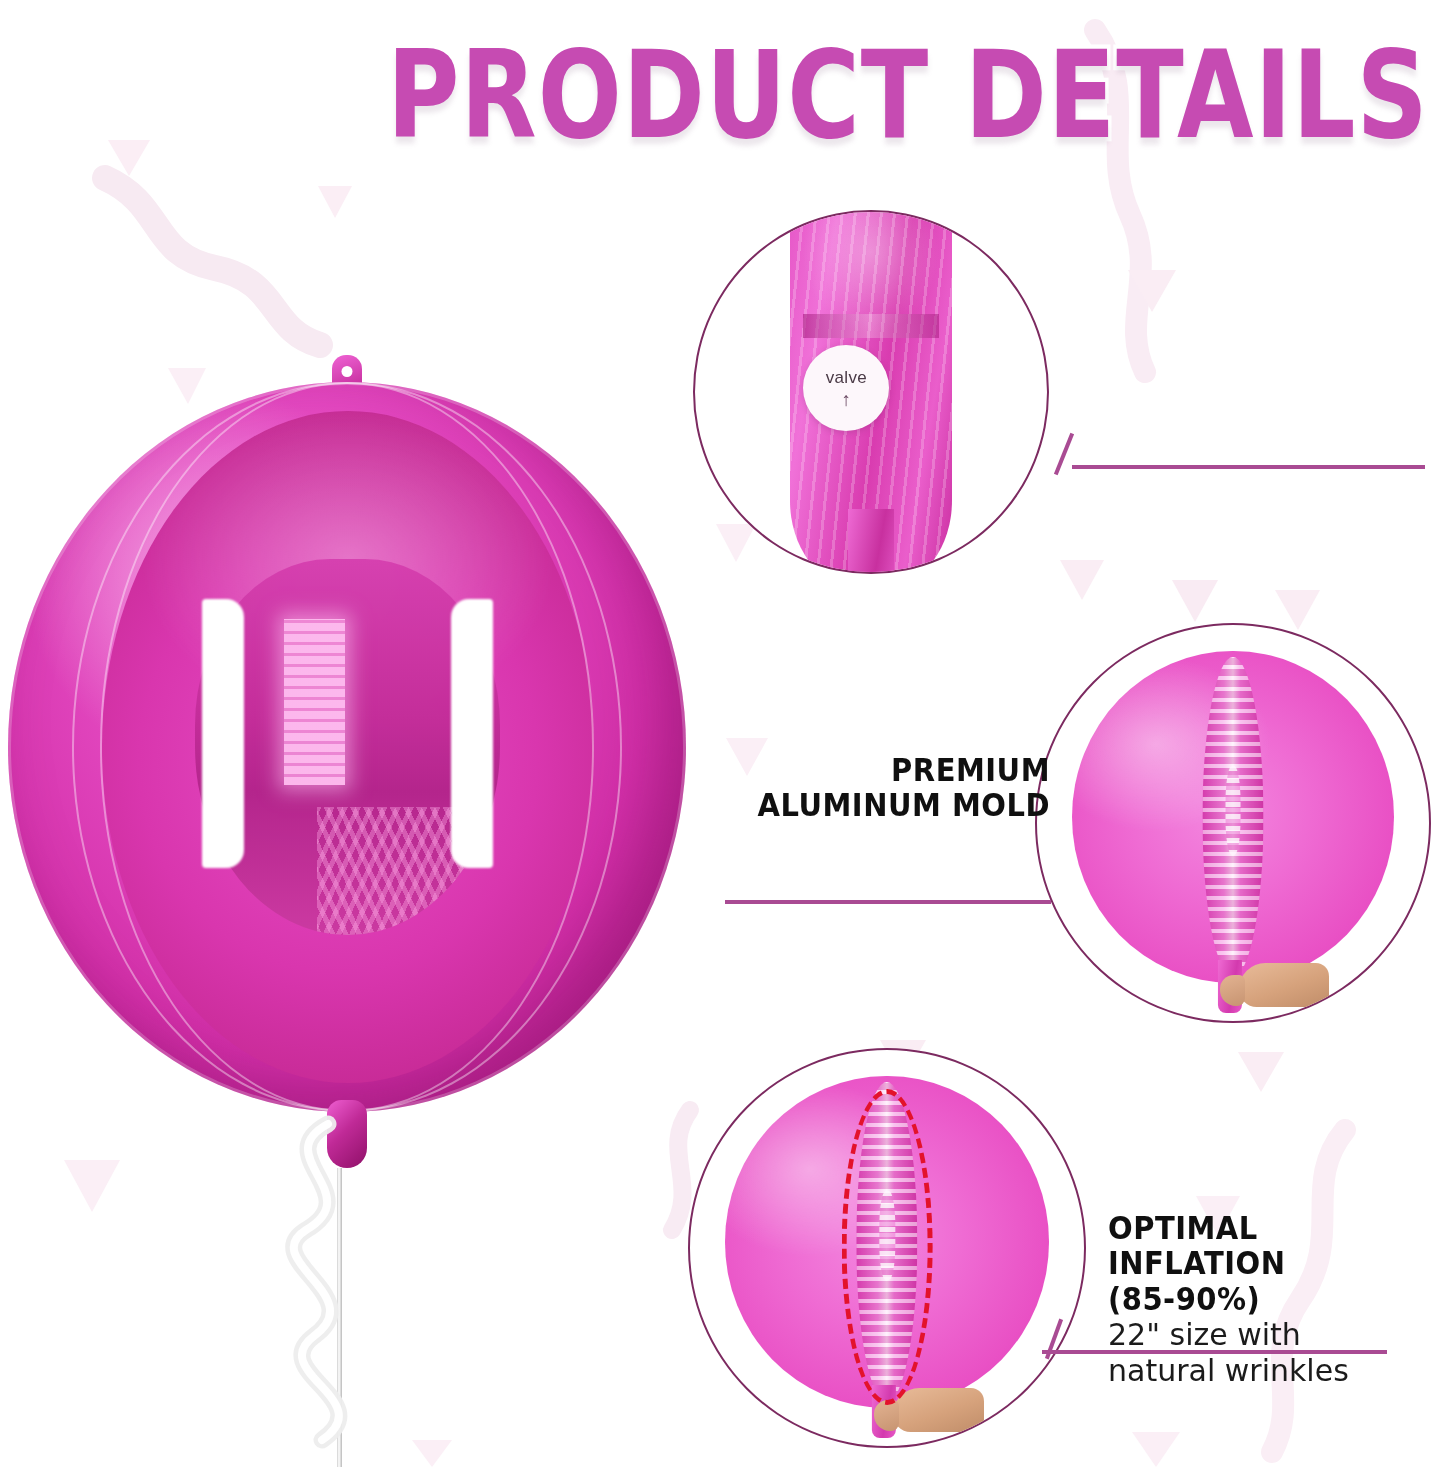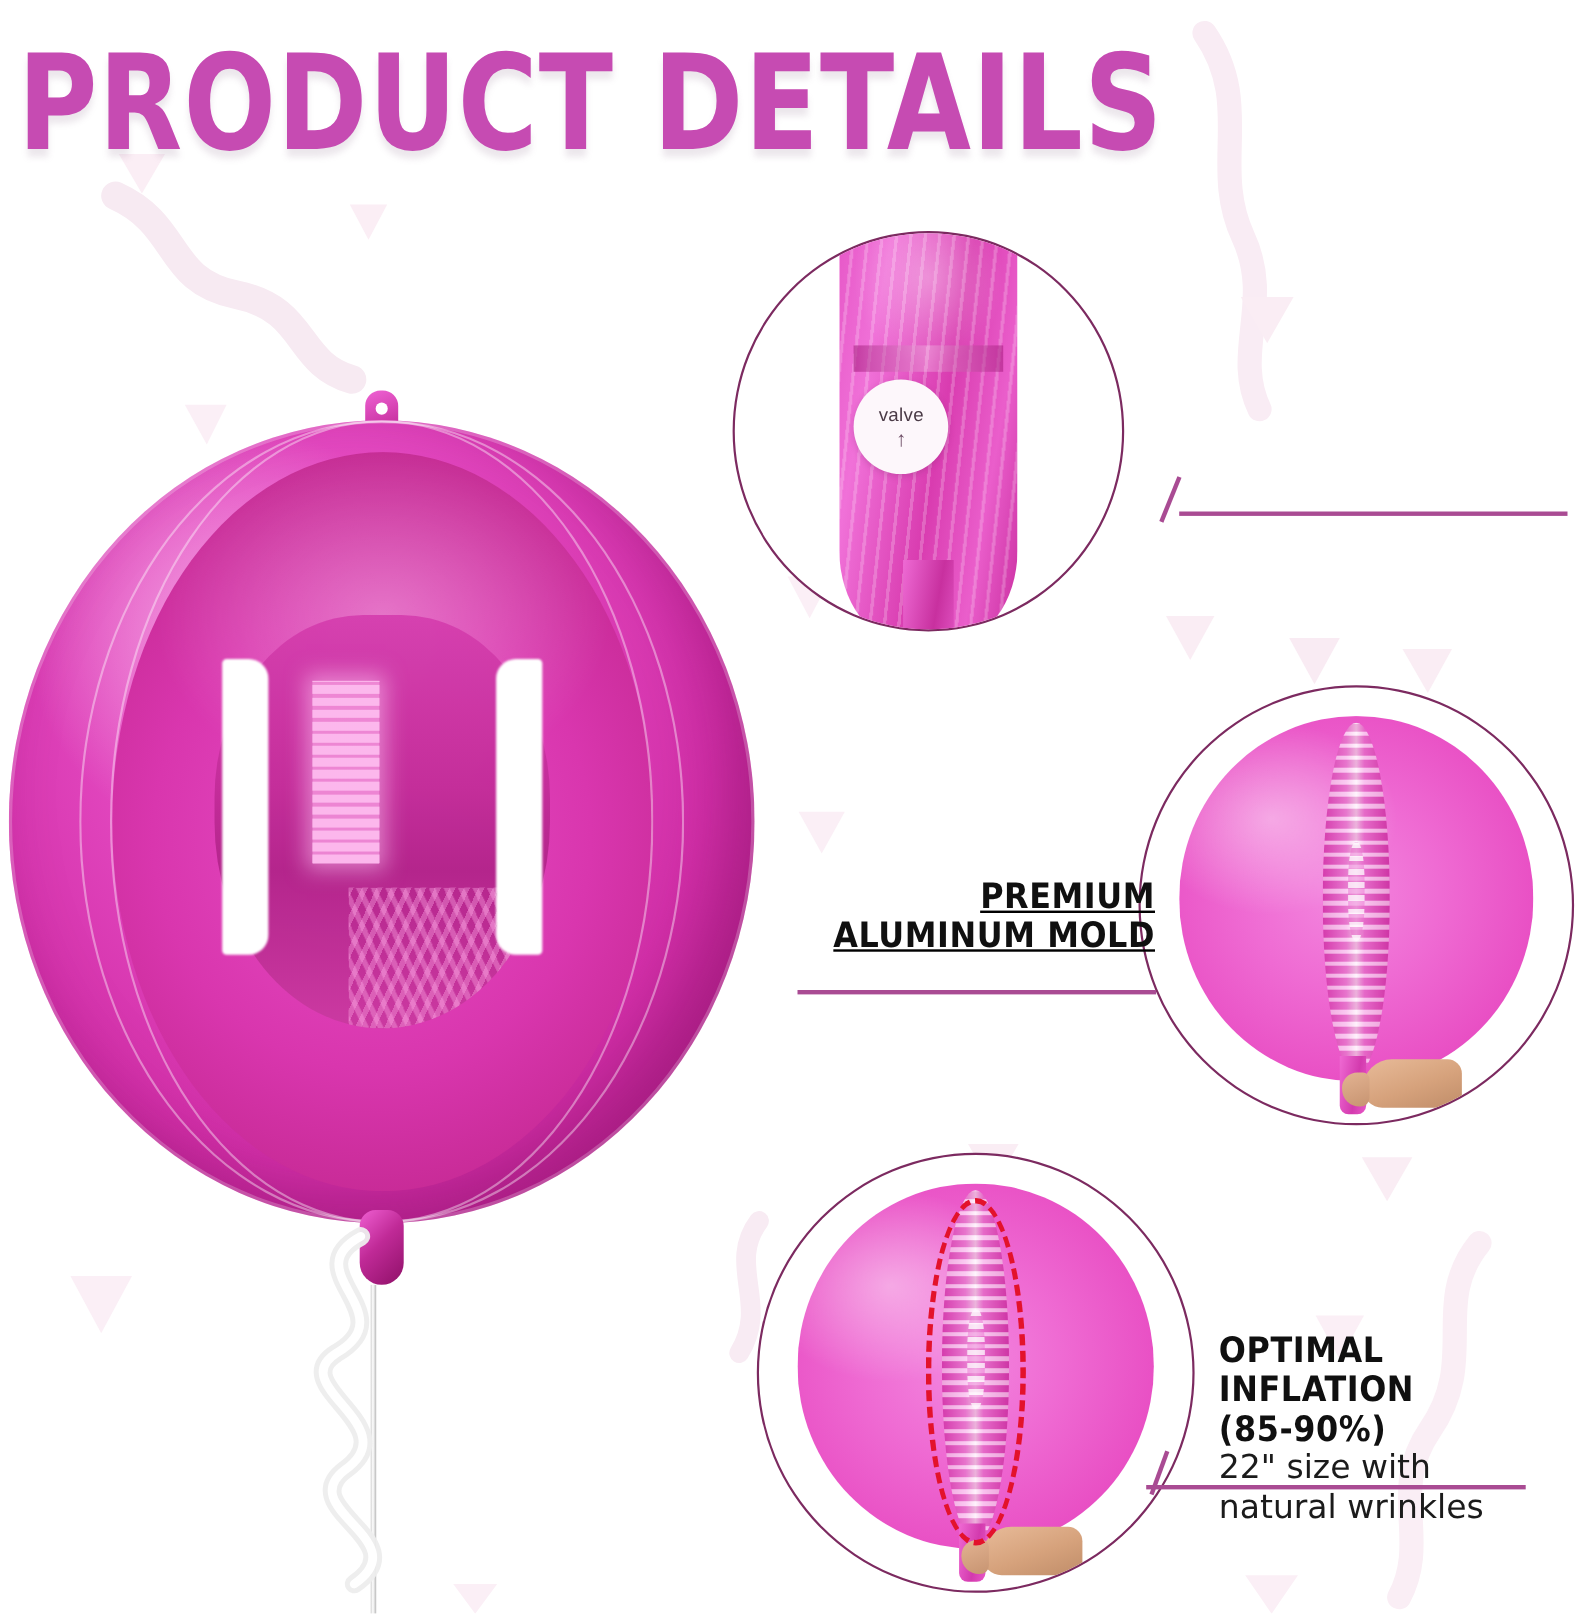--- a/index.html
+++ b/index.html
@@ -16,21 +16,21 @@
   }
 
   
   .bg-layer { position: absolute; inset: 0; pointer-events: none; }
 
   
   #title-wrap {
     position: absolute;
     left: 0; top: 34px;
     width: 1445px;
-    text-align: left;
+    text-align: right;
   }
   #page-title {
     display: inline-block;
     font-family: "DejaVu Sans", sans-serif;
     font-size: 102px;
     line-height: 1.02;
     font-weight: bold;
     letter-spacing: 1px;
     color: #c64bb2;
     transform: scaleY(1.18) scaleX(.97);
@@ -356,21 +356,21 @@
     <div class="orb-rim"></div>
     <div id="bottom-valve"></div>
   </div>
 
   <div id="stick"></div>
   <svg style="position:absolute;left:250px;top:1110px" width="260" height="357">
     <path d="M78 14 C 18 46 118 84 56 120 C 8 150 120 186 64 226 C 16 262 130 290 72 330" fill="none" stroke="#ededed" stroke-width="17" stroke-linecap="round" opacity=".95"></path>
     <path d="M78 14 C 18 46 118 84 56 120 C 8 150 120 186 64 226 C 16 262 130 290 72 330" fill="none" stroke="#ffffff" stroke-width="8" stroke-linecap="round"></path>
   </svg>
 
-  <div class="detail-circle" style="left:666px; top:210px; width:352px; height:360px;">
+  <div class="detail-circle" style="left:693px; top:210px; width:352px; height:360px;">
     <div class="valve-strip">
       <div class="valve-neck"></div>
     </div>
     <div class="valve-sticker">
       <span class="valve-label">valve</span>
       <span class="valve-arrow">↑</span>
     </div>
   </div>
   <div class="conn-diag" style="left:1062px; top:432px; height:44px; transform:rotate(22deg);"></div>
   <div class="conn-line" style="left:1072px; top:465px; width:353px;"></div>
@@ -379,21 +379,21 @@
     <div class="scallop"></div>
     <div class="flat-orb">
       <div class="seam">
         <div class="seam-core"></div>
       </div>
       <div class="tail"></div>
       <div class="hand"></div>
     </div>
   </div>
   <div class="conn-line" style="left:725px; top:900px; width:326px;"></div>
-  <div class="callout-text align-right" style="left:700px; top:797px; width:350px;text-decoration:underline;">
+  <div class="callout-text align-right" style="left:700px; top:752px; width:350px;">
     <div class="callout-head">PREMIUM
 ALUMINUM MOLD</div>
   </div>
 
   <div class="detail-circle" style="left:688px; top:1048px; width:394px; height:396px;">
     <div class="scallop"></div>
     <div class="flat-orb">
       <div class="seam">
         <div class="seam-core"></div>
       </div>

